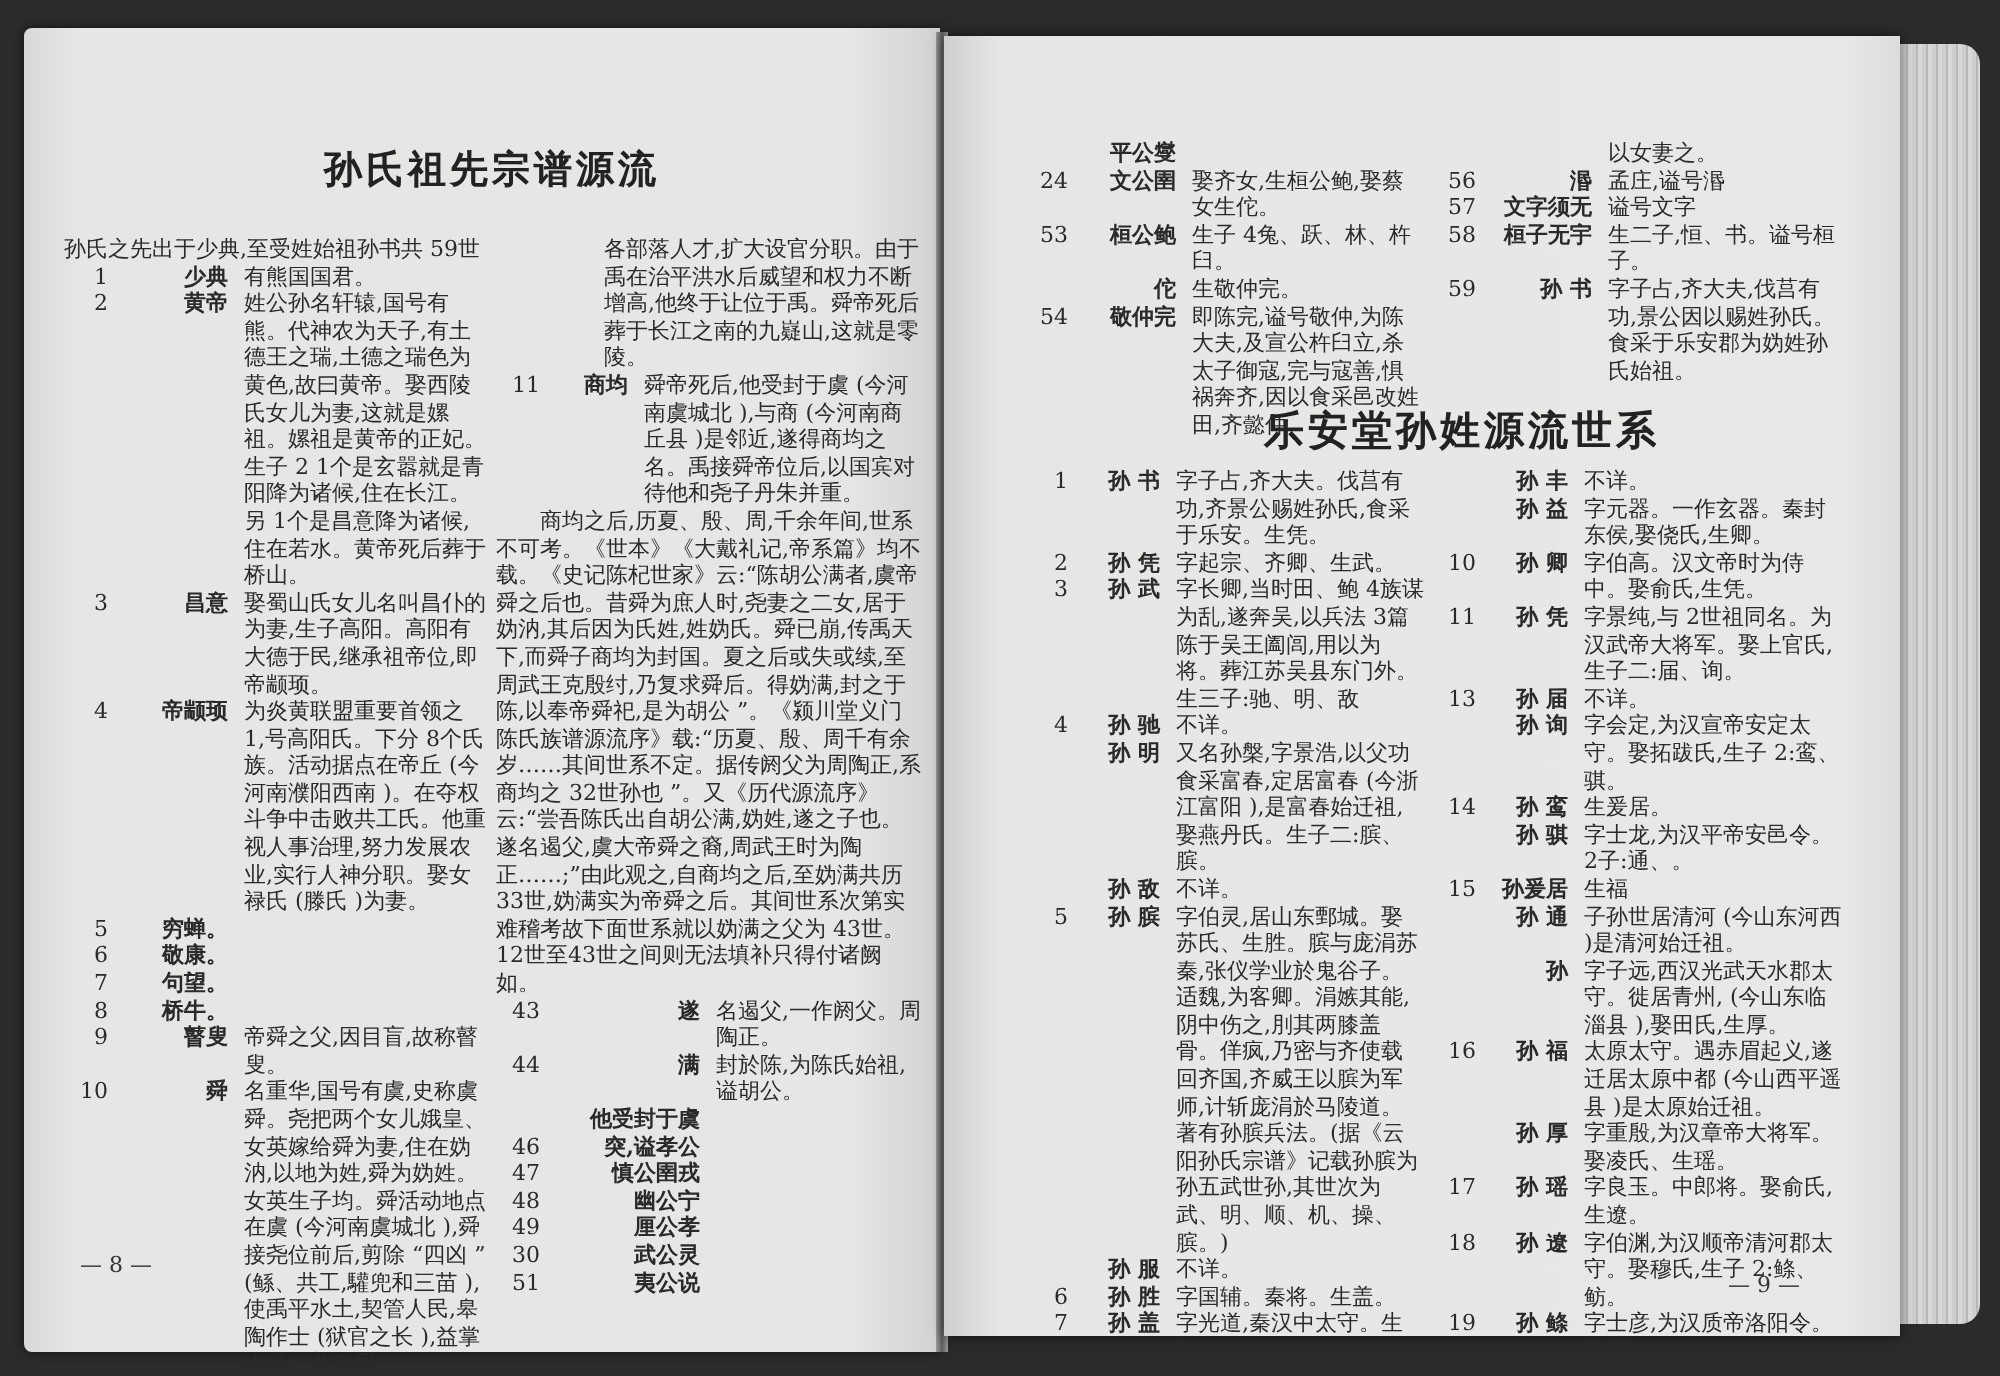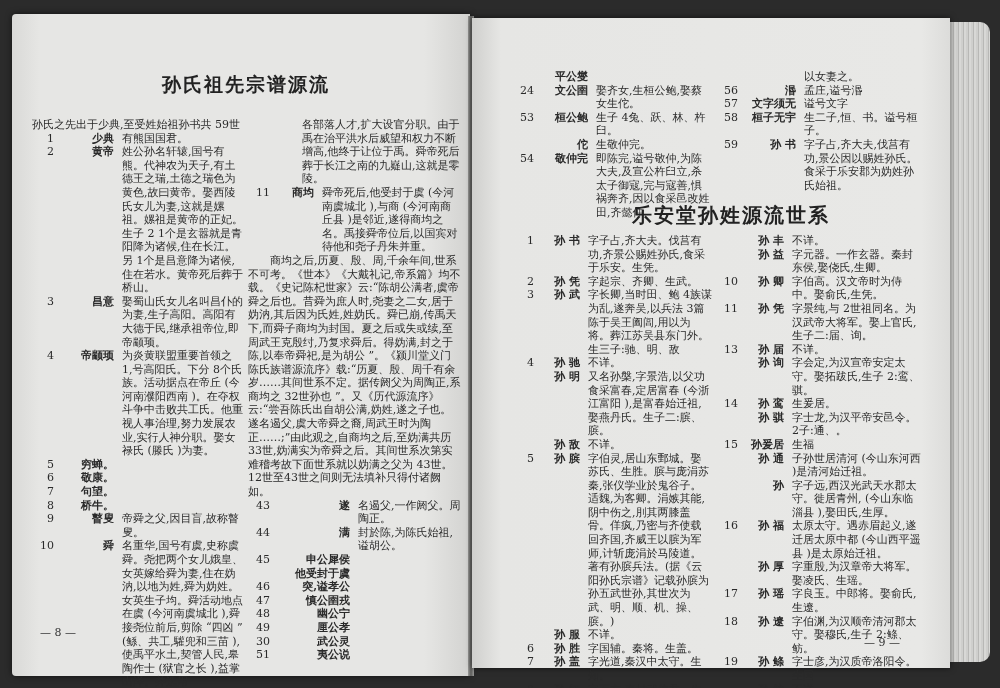--- a/index.html
+++ b/index.html
@@ -101,25 +101,20 @@
           <span class="num">43</span>
           <span class="name" style="width: 80px;">遂</span>
           <span class="desc">名遏父,一作阏父。周陶正。</span>
         </div>
         <div class="row">
           <span class="num">44</span>
           <span class="name" style="width: 80px;">满</span>
           <span class="desc">封於陈,为陈氏始祖,谥胡公。</span>
         </div>
         <div class="row">
-          <span class="num">45</span>
-          <span class="name" style="width: 80px;">申公犀侯</span>
-          <span class="desc"></span>
-        </div>
-        <div class="row">
           <span class="num"></span>
           <span class="name" style="width: 80px;">他受封于虞</span>
           <span class="desc"></span>
         </div>
         <div class="row">
           <span class="num">46</span>
           <span class="name" style="width: 80px;">突,谥孝公</span>
           <span class="desc"></span>
         </div>
         <div class="row">

